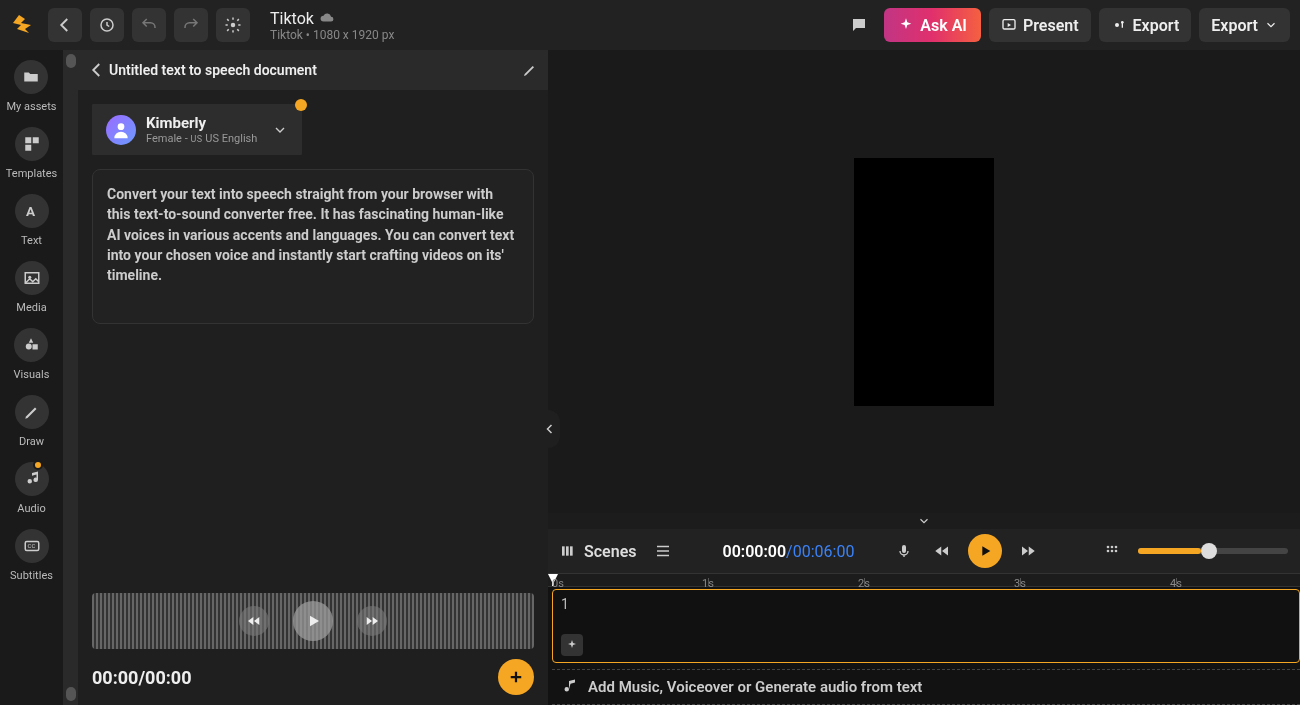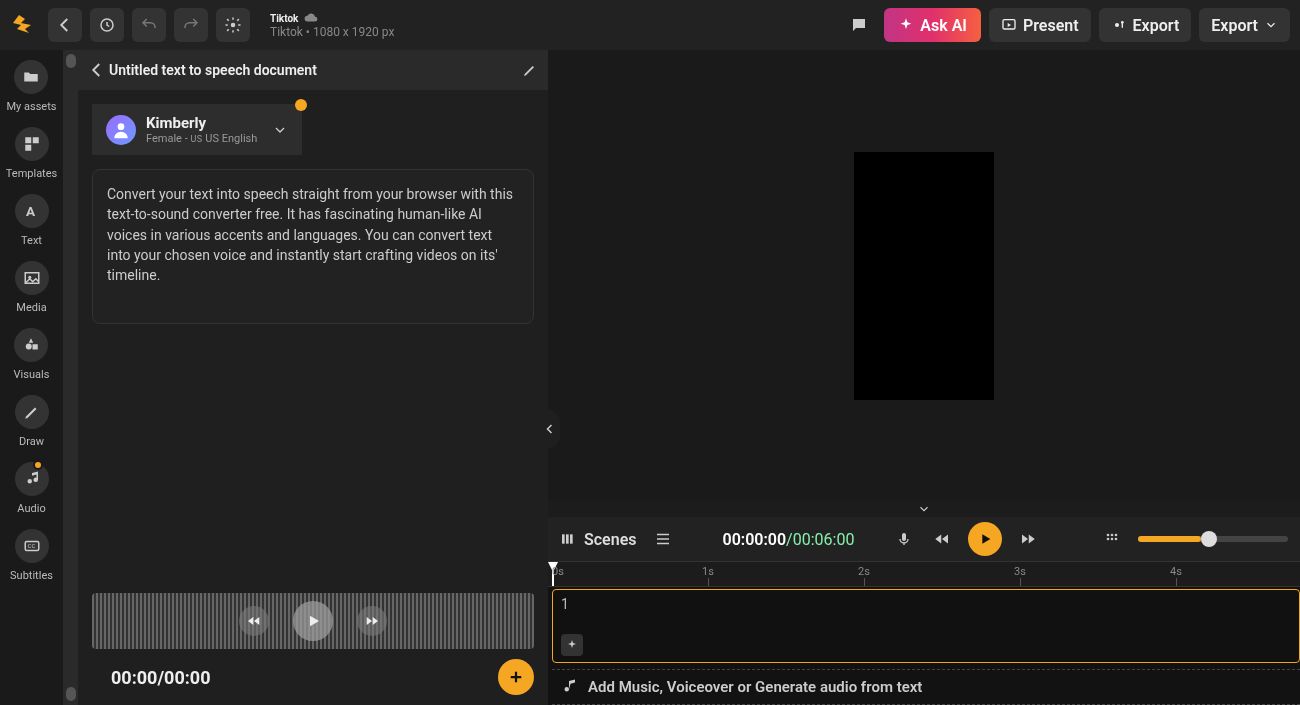--- a/index.html
+++ b/index.html
@@ -27,21 +27,21 @@
   }
   .icon-btn {
     width: 34px; height: 34px;
     border-radius: 6px;
     background: #333;
     display: flex; align-items: center; justify-content: center;
     cursor: pointer;
   }
   .icon-btn svg { width: 18px; height: 18px; fill: #ccc; }
   .project-title { margin-left: 12px; }
-  .project-title .ptitle { font-weight: 700; color: #eee; font-size: 10px; display: flex; align-items: center; gap: 6px;}
+  .project-title .ptitle { font-weight: 400; color: #eee; font-size: 16px; display: flex; align-items: center; gap: 6px;}
   .project-title .psub { font-size: 12px; color: #888; }
   .spacer { flex: 1; }
   .ask-ai {
     background: linear-gradient(90deg,#c13584,#e1306c,#f56040);
     color: #fff; font-weight: 600;
     border-radius: 6px; padding: 0 14px; height: 34px;
     display: flex; align-items: center; gap: 6px; cursor: pointer;
   }
   .top-btn {
     background: #333; color: #eee; border-radius: 6px;
@@ -79,63 +79,64 @@
   }
   .voice-dot { position: absolute; top: -5px; right: -5px; width: 12px; height: 12px; background: #f5a623; border-radius: 50%; }
   .avatar { width: 30px; height: 30px; border-radius: 50%; background: linear-gradient(135deg,#9b6bff,#6b9bff); display:flex;align-items:center;justify-content:center;}
   .voice-name { font-weight: 700; font-size: 15px; color: #eee; }
   .voice-meta { font-size: 11px; color: #999; }
   .voice-meta .flag { font-size: 9px; letter-spacing: 0.5px; }
   .tts-text {
     margin: 0 14px; background: #222; border: 1px solid #333; border-radius: 8px;
     padding: 14px; font-size: 14px; color: #ccc; line-height: 1.45;
     height: 155px;
+    font-weight: bold;
   }
   .collapse-tab {
     position: absolute; right: -12px; top: 360px; width: 20px; height: 38px;
     background: #1f1f1f; border-radius: 0 12px 12px 0;
     display: flex; align-items: center; justify-content: center; cursor: pointer;
   }
   .wave-area { margin-top: auto; padding: 0 14px 10px; }
   .wave {
     height: 56px; border-radius: 4px;
     background: repeating-linear-gradient(90deg,#666 0 2px,#333 2px 4px);
     position: relative; display: flex; align-items: center; justify-content: center; gap: 24px;
   }
   .wave-ctrl { width: 30px; height: 30px; border-radius: 50%; background: rgba(120,120,120,0.6); display: flex; align-items: center; justify-content: center; cursor: pointer;}
   .wave-play { width: 40px; height: 40px; background: rgba(160,160,160,0.7); }
   .time-row { display: flex; align-items: center; padding: 10px 0 0; }
-  .time-row .t { font-size: 18px; font-weight: 700; color: #eee; margin-left: 19px; }
+  .time-row .t { font-size: 18px; font-weight: 700; color: #eee; }
   .plus-btn {
     margin-left: auto; width: 36px; height: 36px; border-radius: 50%;
     background: #f5a623; display: flex; align-items: center; justify-content: center; cursor: pointer;
   }
   .preview {
     flex: 1; display: flex; flex-direction: column; background: #121212; justify-content: space-between;
   }
   .canvas { flex: 1; display: flex; align-items: center; justify-content: center; background: #1a1a1a;}
   .phone { width: 140px; height: 248px; background: #000; }
   .timeline-toggle { height: 16px; display: flex; align-items: center; justify-content: center; background: #1c1c1c; cursor: pointer;}
   .controls {
     height: 44px; background: #222; display: flex; align-items: center;
     padding: 0 12px; gap: 14px;
   }
   .scenes-btn { display: flex; align-items: center; gap: 8px; font-weight:600; cursor: pointer; }
   .time-display { font-size: 16px; }
   .time-display .cur { color: #fff; font-weight: 600; }
-  .time-display .tot { color: #86efac; }
+  .time-display .tot { color: #3b82f6; }
   .ctrl-icon { width: 24px; height: 24px; display:flex;align-items:center;justify-content:center; cursor:pointer;}
   .play-main { width: 34px; height: 34px; border-radius: 50%; background: #f5a623; display:flex;align-items:center;justify-content:center; cursor:pointer;}
   .zoom-slider {
     width: 150px; height: 6px; background: #444; border-radius: 3px; position: relative;
   }
   .zoom-fill { position: absolute; left: 0; top: 0; height: 6px; background: #f5a623; border-radius: 3px; width: 42%; }
   .zoom-thumb { position: absolute; top: -5px; left: 42%; width: 16px; height: 16px; border-radius: 50%; background: #ddd; }
   .ruler {
-    height: 26px; background: #1c1c1c; position: relative; border-top: 1px solid #333; border-bottom: 1px solid #333;
+    height: 14px; background: #1c1c1c; position: relative; border-top: 1px solid #333; border-bottom: 1px solid #333;
     display: flex; font-size: 11px; color: #888;
   }
   .ruler .tick { position: absolute; top: 3px; }
   .ruler .tickline { position: absolute; bottom: 0; width: 1px; height: 8px; background: #555;}
   .playhead { position: absolute; left: 4px; top: 0; width: 2px; height: 100%; background: #fff;}
   .playhead::before { content:""; position:absolute; top:0; left:-4px; width:10px; height:10px; background:#fff; clip-path: polygon(0 0,100% 0,50% 100%);}
   .track {
     height: 74px; border: 1px solid #f5a623; margin: 2px 0 0 4px; border-radius: 4px;
     background: #111; position: relative;
   }

